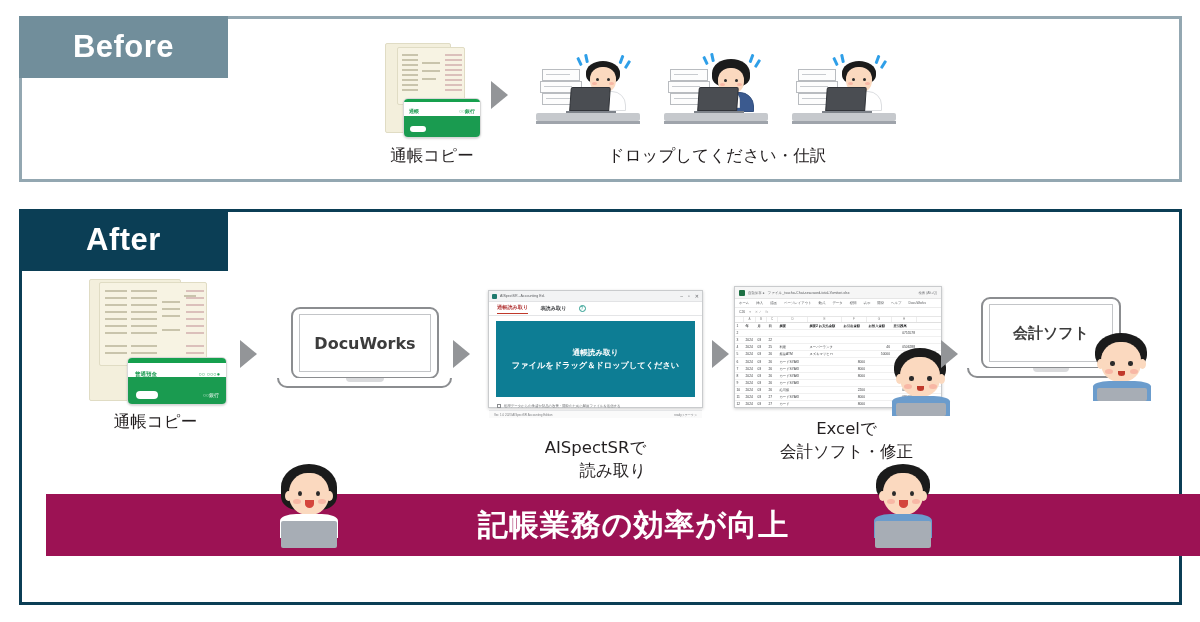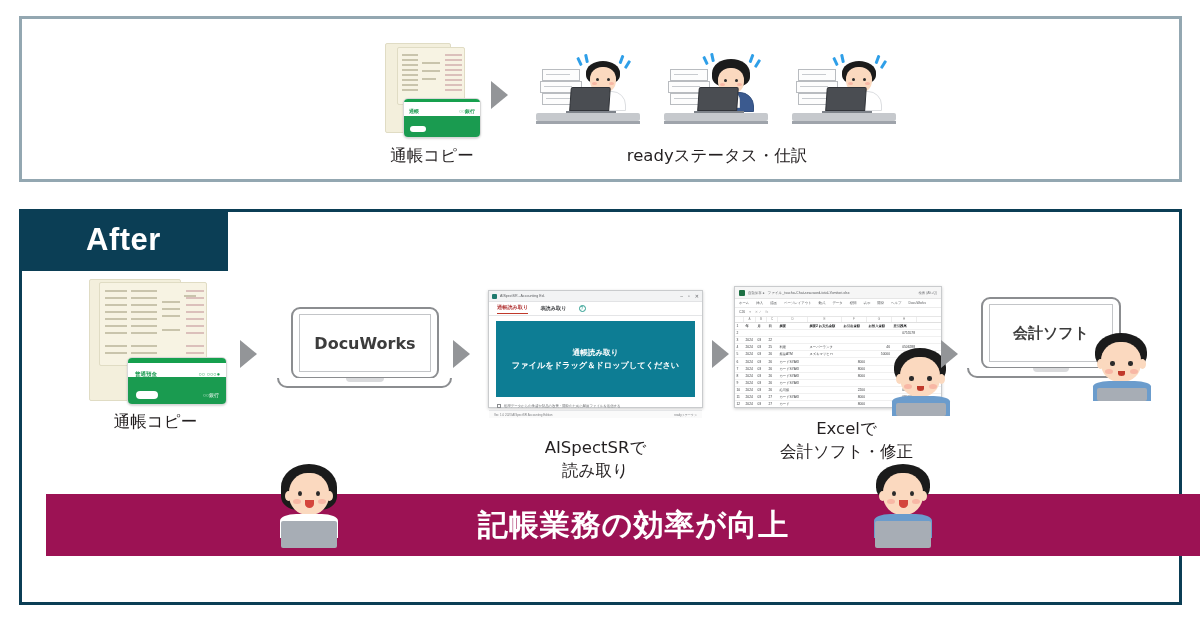--- a/index.html
+++ b/index.html
@@ -194,20 +194,21 @@
   .bt-num { font-size:43px; letter-spacing:0px; padding:0 1px; }
   .bt-b { font-size:30px; letter-spacing:1px; }
   .banner-person { position:absolute; top:-28px; }
 </style>
 </head>
 <body>
 
 <div class="page">
 
   <div class="before-panel">
+    <div class="panel-tab tab-before">Before</div>
 
     <div class="step" style="position:absolute; left:340px; top:24px; width:140px;">
       <div class="book-wrap" style="width:110px;height:95px;">
         <div class="book-page" style="left:8px;top:0;width:66px;height:90px;"></div>
         <div class="book-page" style="left:20px;top:4px;width:68px;height:58px;background:#f7f3e3;">
           <div class="bl" style="left:4px;top:6px;width:16px"></div>
           <div class="bl" style="left:4px;top:11px;width:16px"></div>
           <div class="bl" style="left:4px;top:16px;width:16px"></div>
           <div class="bl" style="left:4px;top:21px;width:16px"></div>
           <div class="bl" style="left:4px;top:26px;width:16px"></div>
@@ -310,21 +311,21 @@
           <div class="sweat" style="left:44px;top:4px;width:3px;height:9px;transform:rotate(-25deg);"></div>
           <div class="sweat" style="left:51px;top:1px;width:3px;height:9px;transform:rotate(-12deg);"></div>
           <div class="sweat" style="left:86px;top:2px;width:3px;height:9px;transform:rotate(20deg);"></div>
           <div class="sweat" style="left:92px;top:7px;width:3px;height:9px;transform:rotate(32deg);"></div>
           <div class="nb-screen" style="left:36px;top:34px;width:40px;height:24px;transform:skewX(-4deg);"></div>
           <div class="nb-base" style="left:32px;top:58px;width:50px;height:5px;"></div>
           <div class="desk" style="left:2px;top:60px;width:104px;height:8px;"></div>
           <div class="desk2" style="left:2px;top:68px;width:104px;height:3px;"></div>
         </div>
       </div>
-      <div class="step-caption" style="margin-top:12px;">readyステータス・仕訳</div>
+      <div class="step-caption" style="margin-top:12px;">ドロップしてください・仕訳</div>
     </div>
   </div>
 
   <div class="after-panel">
     <div class="panel-tab tab-after">After</div>
 
     <div class="step" style="position:absolute; left:56px; top:67px; width:155px;">
       <div class="book-wrap" style="width:145px;height:125px;">
         <div class="book-page" style="left:6px;top:0;width:92px;height:122px;"></div>
         <div class="book-page" style="left:16px;top:3px;width:108px;height:84px;background:#f7f3e3;">
@@ -410,21 +411,21 @@
         </div>
         <div class="appwin-foot">
           <div class="appwin-chk"></div>
           <div>処理データからの学習や製品の改善・開発のためにAI用ファイルを送信する</div>
         </div>
         <div class="appwin-status">
           <span>Ver. 1.0 2023  AISpectSR Accounting Edition</span>
           <span class="right">readyステータス</span>
         </div>
       </div>
-      <div class="step-caption" style="margin-top:29px;">AISpectSRで
+      <div class="step-caption" style="margin-top:29px;text-align:right;">AISpectSRで
 読み取り</div>
     </div>
 
     <div class="arrow" style="position:absolute;left:690px;top:128px;"></div>
 
     <div class="step" style="position:absolute; left:712px; top:74px; width:225px;">
       <div style="position:relative;width:225px;height:128px;">
         <div class="xlwin" style="width:208px;height:122px;">
           <div class="xl-title">
             <div class="xl-logo"></div>

